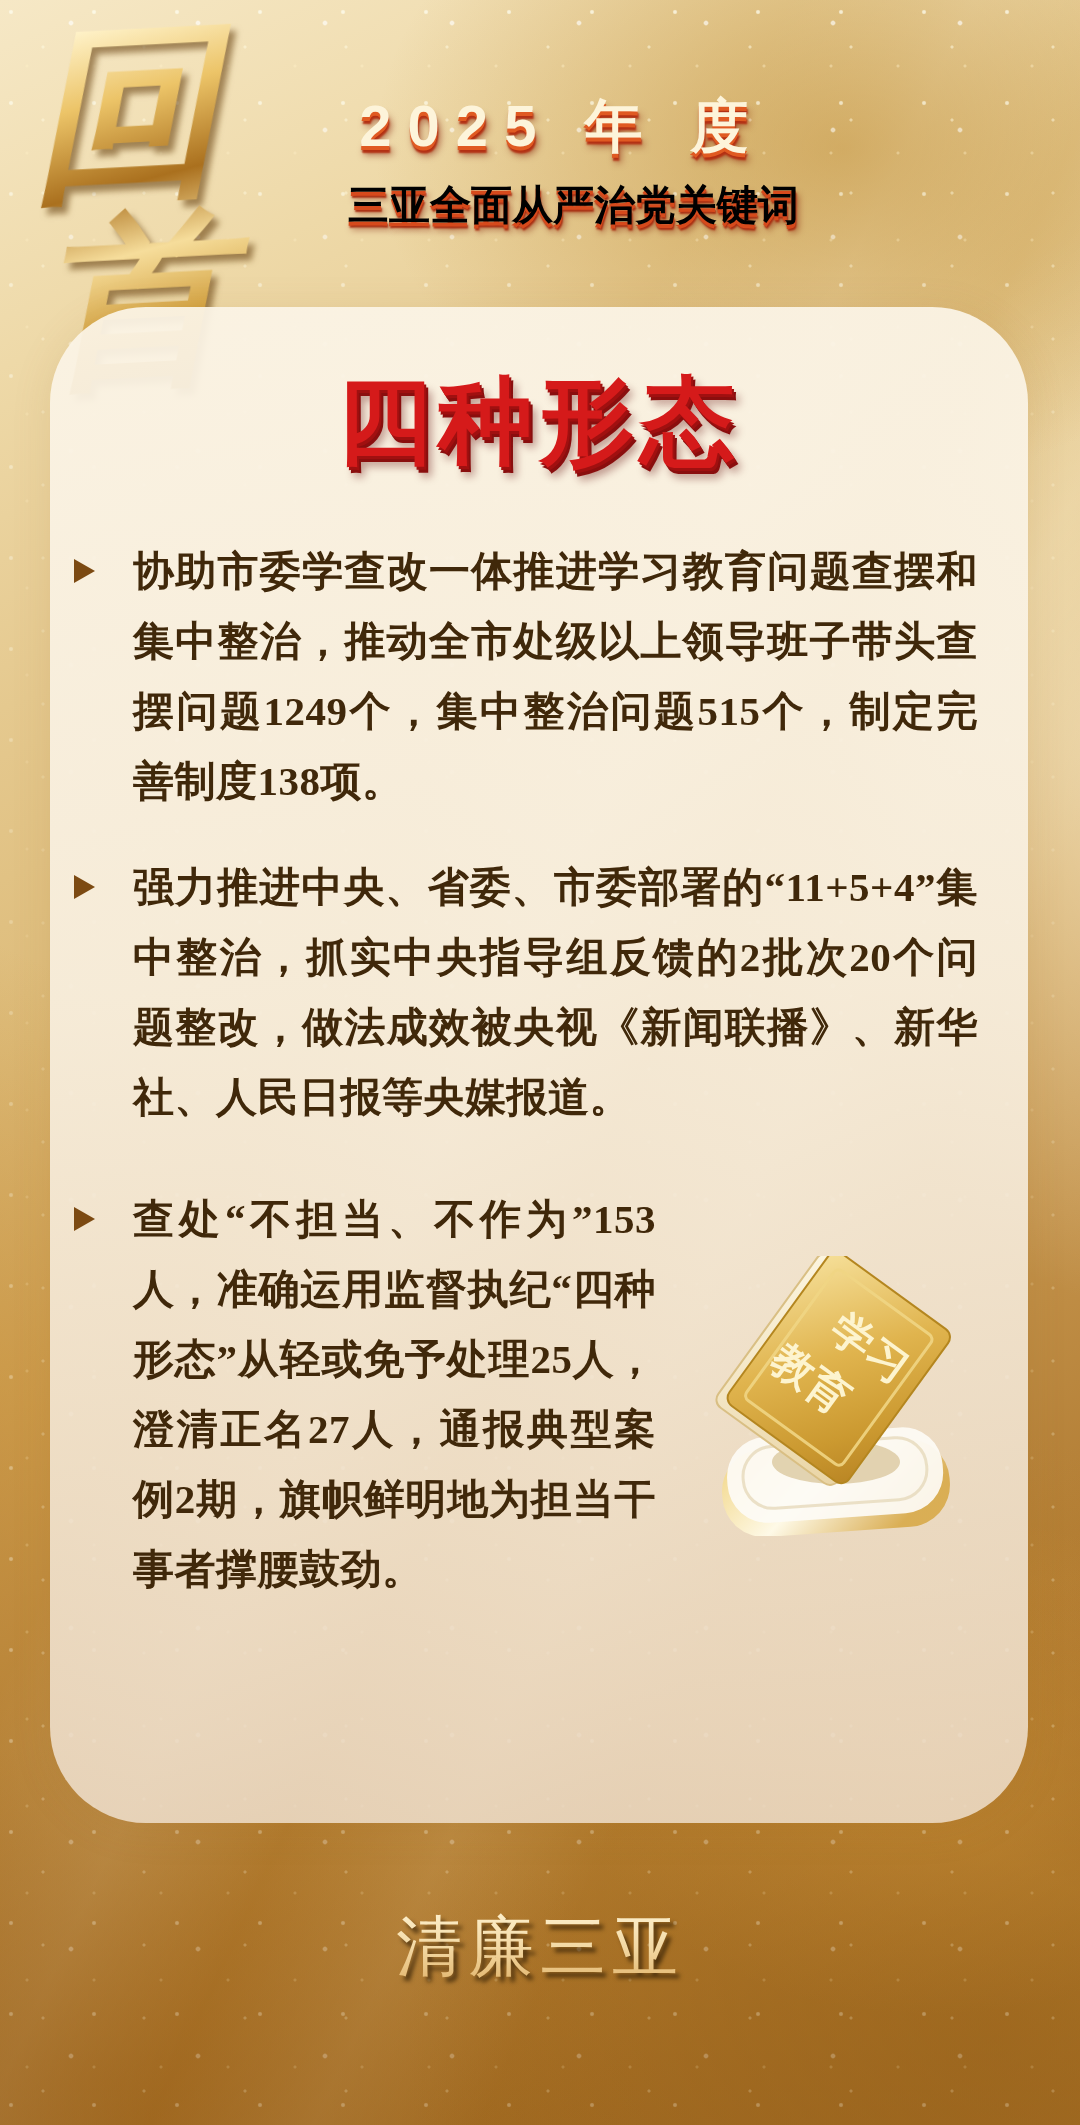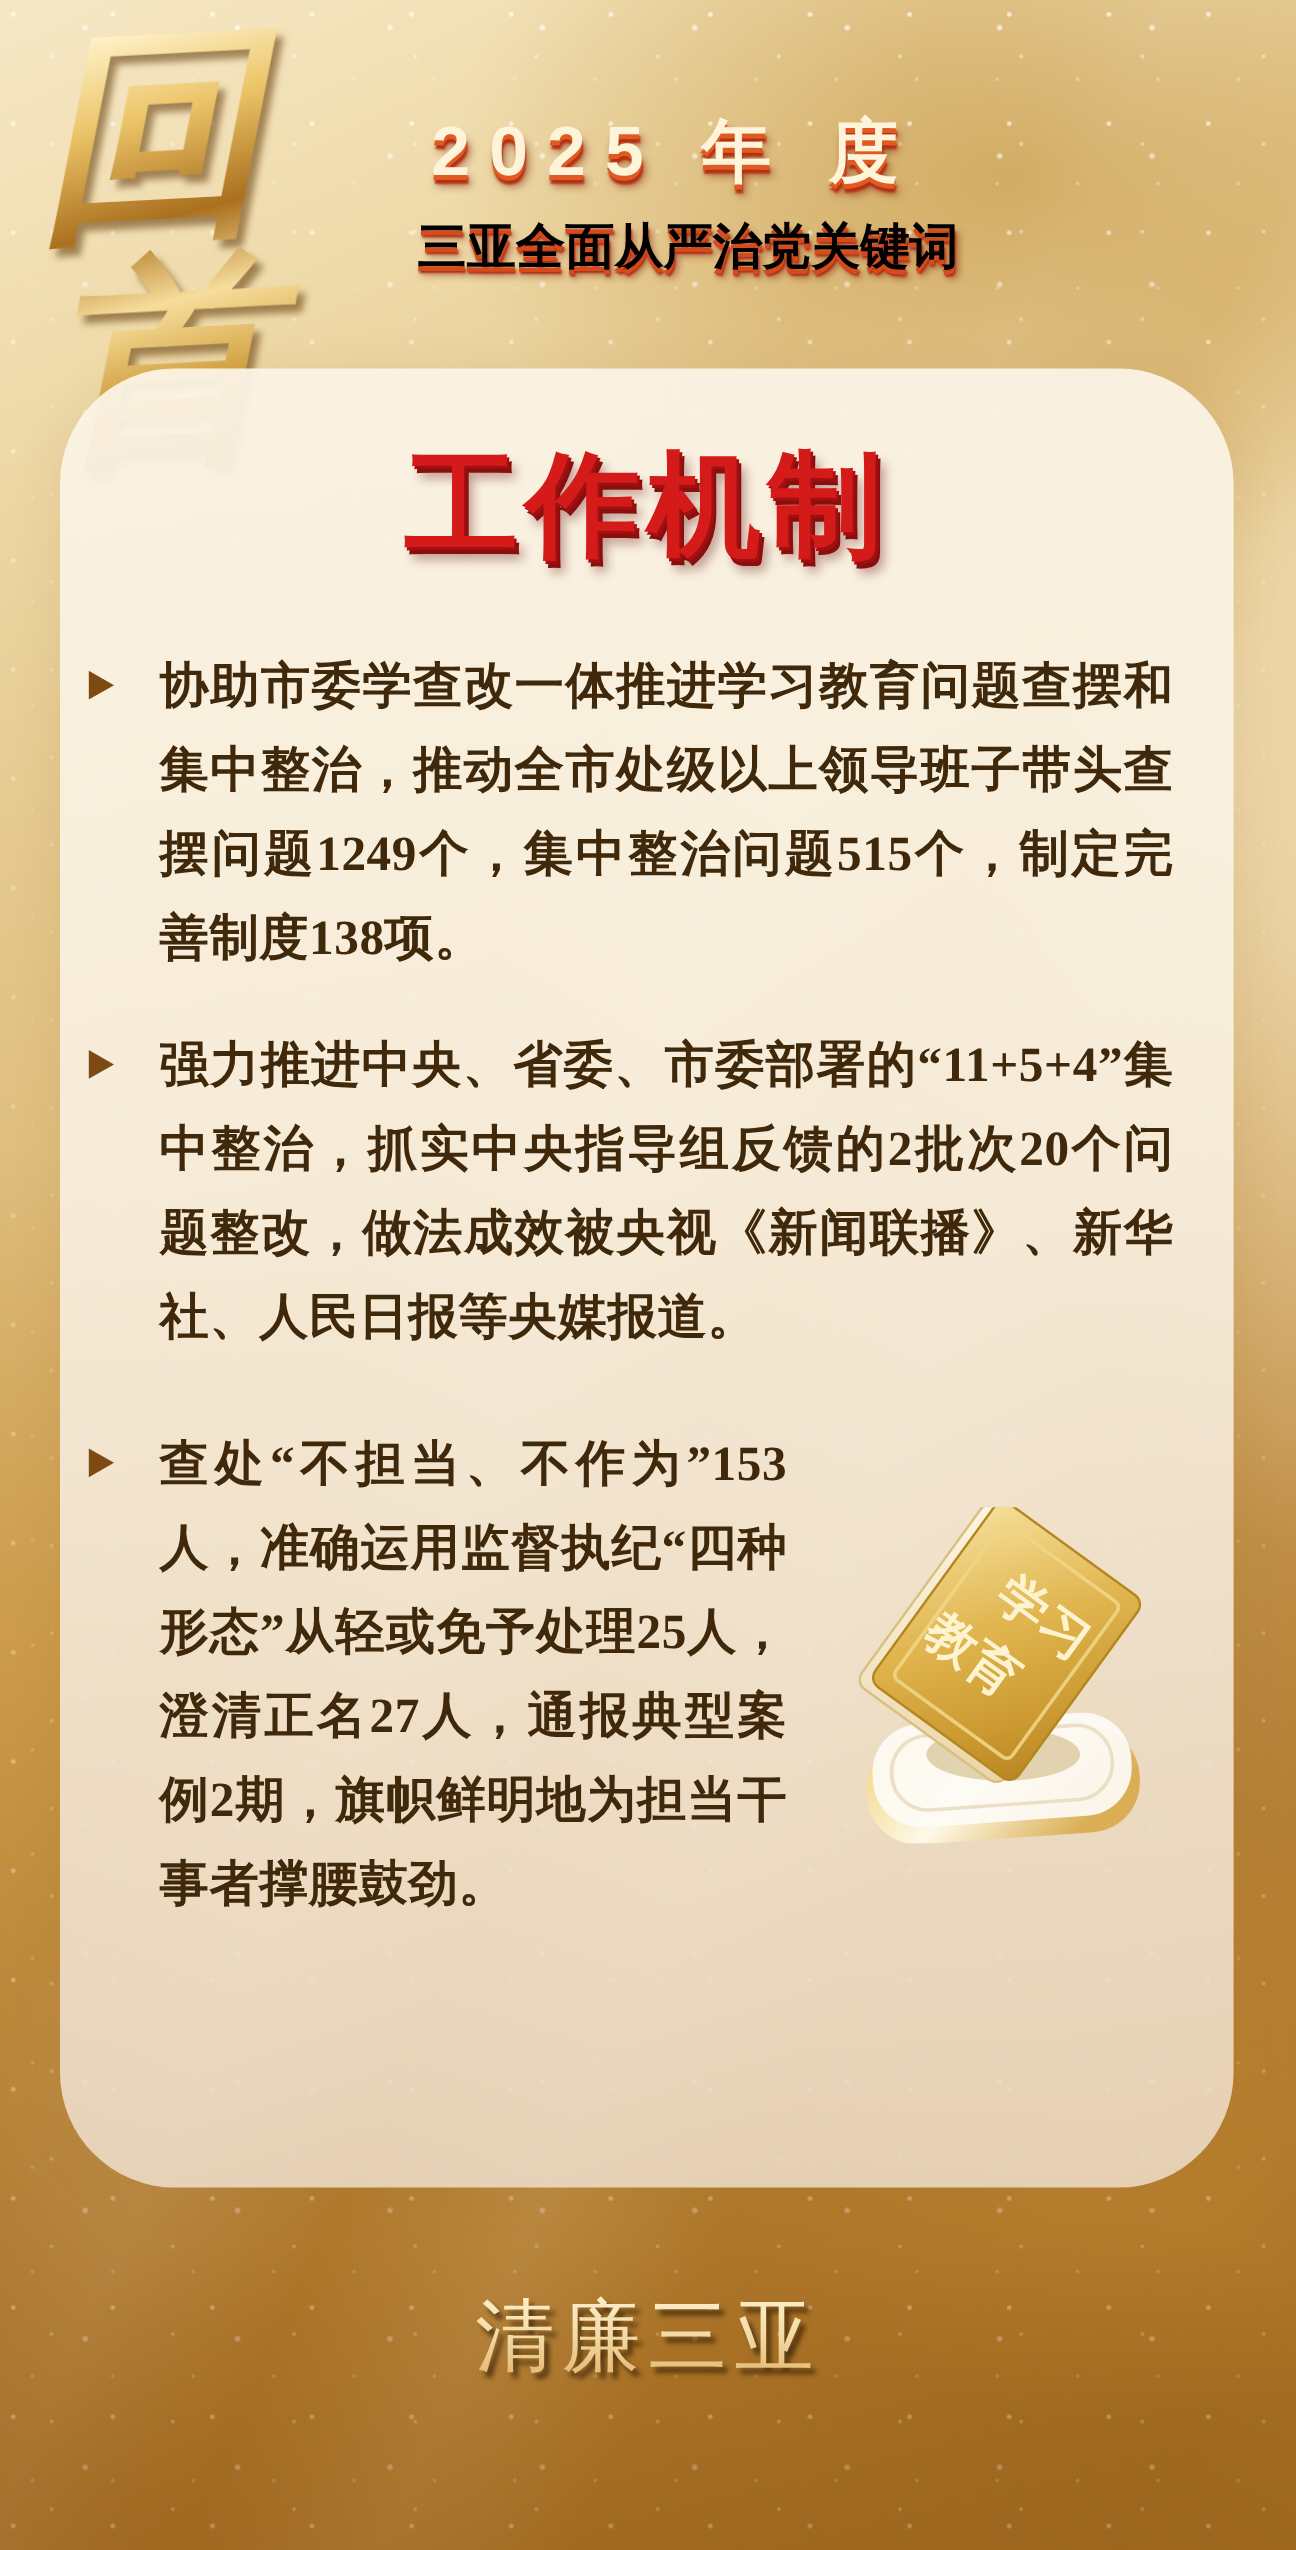--- a/index.html
+++ b/index.html
@@ -82,21 +82,21 @@
 <div class="bg-fold"></div>
 <div class="glitter"></div>
 
 <div class="header">
   <div class="huishou">回首</div>
   <div class="year-line">2025 年 度</div>
   <div class="sub-line">三亚全面从严治党关键词</div>
 </div>
 
 <div class="card">
-  <div class="card-title">工作机制</div>
+  <div class="card-title">四种形态</div>
   <div class="bullets">
 
     <div class="bullet b1">
       <span class="marker"></span>
       <div class="btext"><span>协助市委学查改一体推进学习教育问题查摆和集中整治，推动全市处级以上领导班子带头查摆问题1249个，集中整治问题515个，制定完善制度138项。</span></div>
     </div>
 
     <div class="bullet b2">
       <span class="marker"></span>
       <div class="btext"><span>强力推进中央、省委、市委部署的“11+5+4”集中整治，抓实中央指导组反馈的2批次20个问题整改，做法成效被央视《新闻联播》、新华社、人民日报等央媒报道。</span></div>

